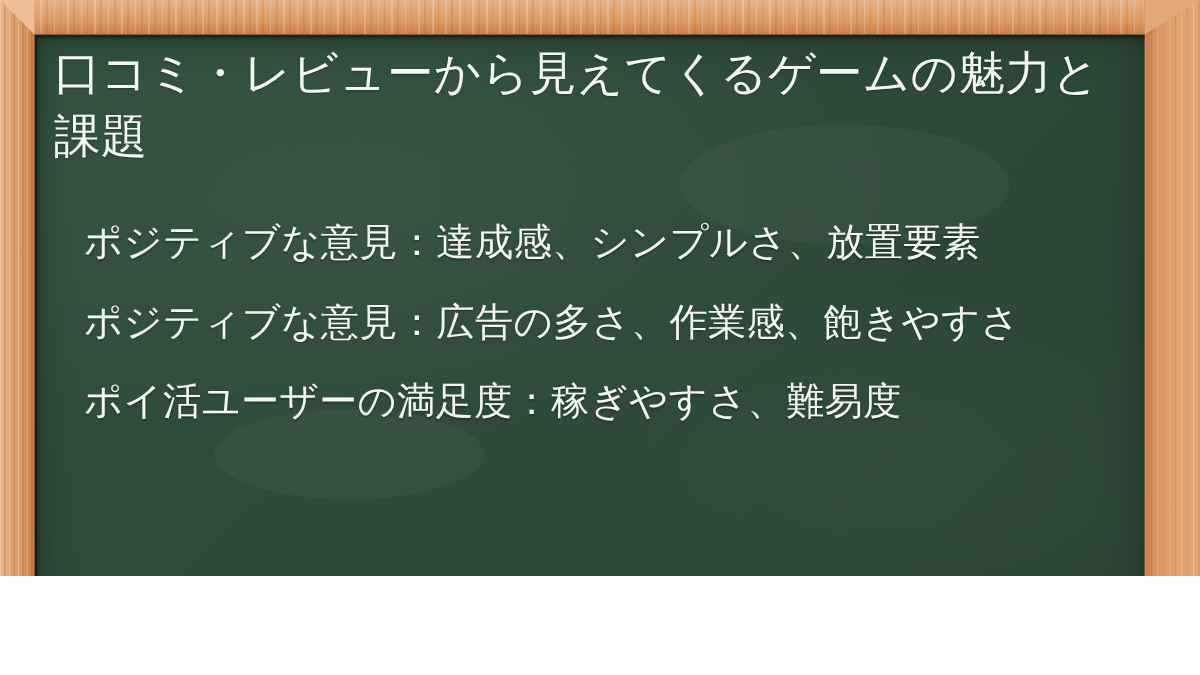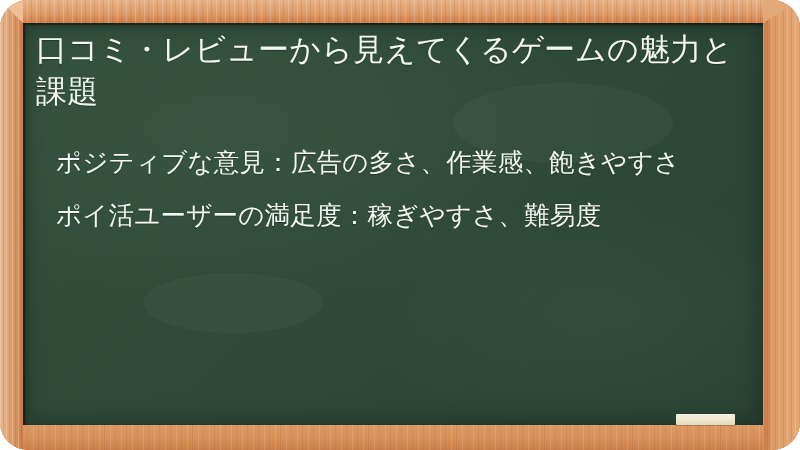--- a/index.html
+++ b/index.html
@@ -4,25 +4,24 @@
 <title>blackboard-slide</title>
 <style>
   html, body {
     margin: 0;
     padding: 0;
     background: #ffffff;
   }
   #slide {
     position: relative;
     width: 800px;
-    height: 450px;
+    height: 384px;
     overflow: hidden;
     font-family: "DejaVu Sans", "Liberation Sans", sans-serif;
     background: #f0abfc;
-    border-radius: 28px;
   }
 
   
   .wood-base {
     position: absolute;
     inset: 0;
     background:
       repeating-linear-gradient(90deg,
         rgba(255,255,255,0.16) 0px,
         rgba(255,255,255,0.16) 1px,
@@ -193,20 +192,21 @@
 
   <div class="board">
     <div class="board-inner-edge"></div>
 
     <div class="dust" style="left:120px; top:250px; width:180px; height:60px;"></div>
     <div class="dust" style="left:430px; top:60px; width:220px; height:80px;"></div>
 
     <div class="title">口コミ・レビューから見えてくるゲームの魅力と課題</div>
 
     <div class="bullets">
+      <p class="bullet">ポジティブな意見：達成感、シンプルさ、放置要素</p>
       <p class="bullet">ポジティブな意見：広告の多さ、作業感、飽きやすさ</p>
       <p class="bullet">ポイ活ユーザーの満足度：稼ぎやすさ、難易度</p>
     </div>
   </div>
 
   <div class="eraser"></div>
 
 </div>
 
 </body></html>

